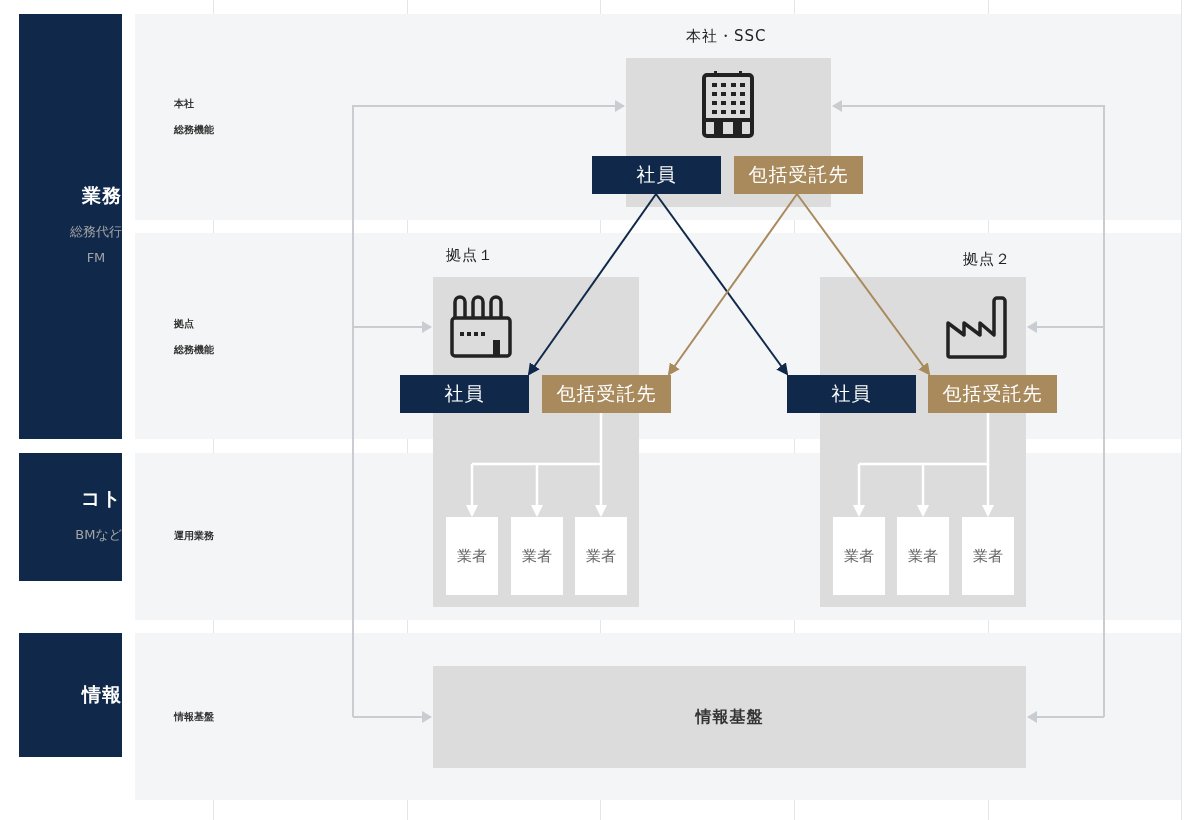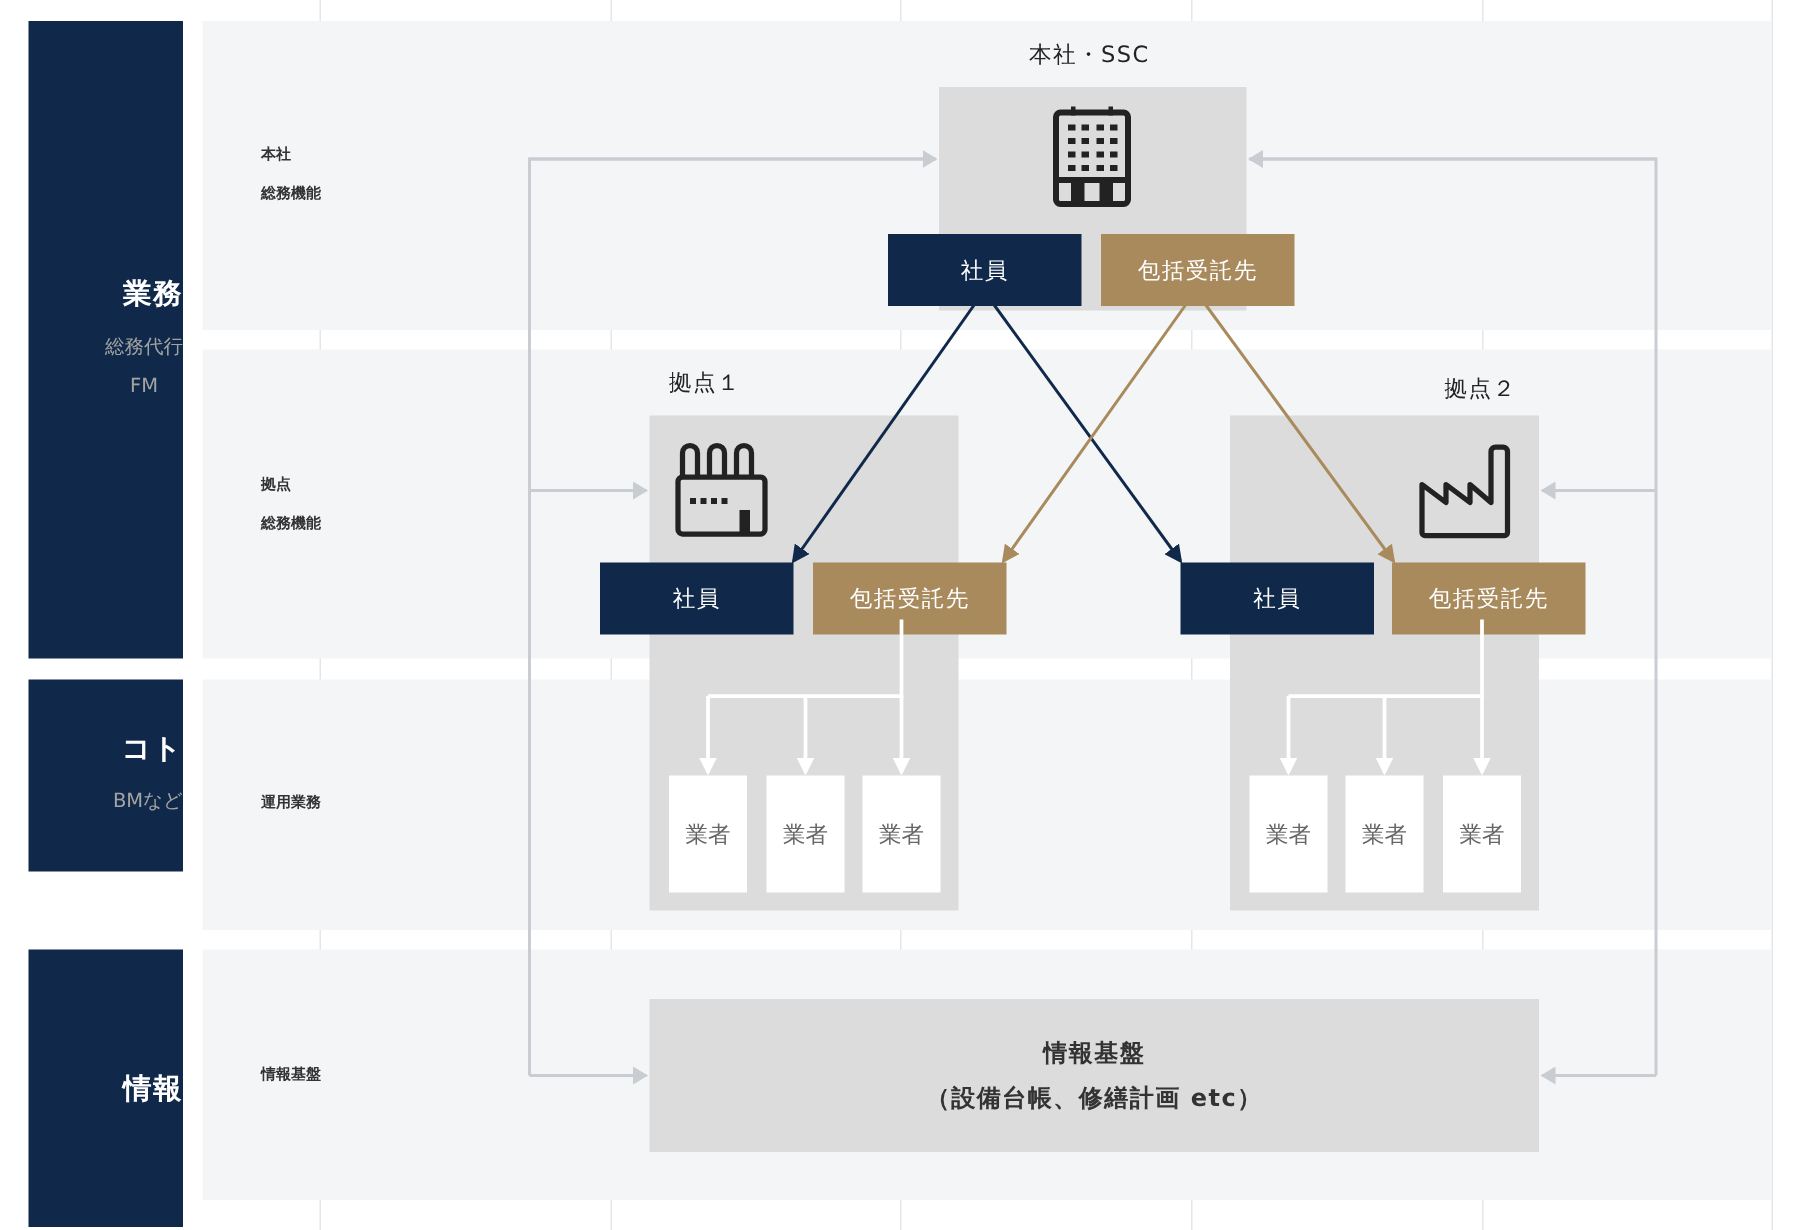--- a/index.html
+++ b/index.html
@@ -19,21 +19,21 @@
   .cat .main { font-size: 19px; font-weight: bold; letter-spacing: 1px; }
   .cat .sub { font-size: 13px; color: #a3a3a3; line-height: 26px; margin-top: 10px; }
   .rowlabel {
     position: absolute; left: 174px; font-size: 10px; font-weight: bold; color: #333;
     line-height: 26px;
   }
   .rowlabel span { display: block; }
   .box { position: absolute; background: #dcdcdc; }
   .boxtitle { position: absolute; font-size: 15px; font-weight: normal; color: #222; letter-spacing: 1px; }
   .tag {
-    position: absolute; height: 48px; width: 129px; color: #fff; font-size: 15px;
+    position: absolute; height: 38px; width: 129px; color: #fff; font-size: 19px;
     display: flex; align-items: center; justify-content: center; letter-spacing: 1px;
   }
   .tag.navy { background: #10294a; }
   .tag.gold { background: #a88a5c; }
   .vendor {
     position: absolute; width: 52px; height: 78px; background: #fff; color: #666;
     font-size: 15px; display: flex; align-items: center; justify-content: center;
   }
   .icon { position: absolute; }
   .infotext {
@@ -64,21 +64,21 @@
     <div>総務代行</div>
     <div>FM</div>
   </div>
 </div>
 <div class="cat" style="top:453px;height:128px">
   <div class="main">コト</div>
   <div class="sub">
     <div>BMなど</div>
   </div>
 </div>
-<div class="cat" style="top:633px;height:185px">
+<div class="cat" style="top:633px;height:124px">
   <div class="main">情報</div>
 </div>
 
 <div class="rowlabel" style="top:91px">
   <span>本社</span>
   <span>総務機能</span>
 </div>
 <div class="rowlabel" style="top:311px">
   <span>拠点</span>
   <span>総務機能</span>
@@ -151,21 +151,20 @@
 </svg>
 <div class="tag navy" style="left:787px;top:375px">社員</div>
 <div class="tag gold" style="left:928px;top:375px">包括受託先</div>
 <div class="vendor" style="left:833px;top:517px">業者</div>
 <div class="vendor" style="left:897px;top:517px">業者</div>
 <div class="vendor" style="left:962px;top:517px">業者</div>
 
 <div class="box" style="left:433px;top:666px;width:593px;height:102px"></div>
 <div class="infotext">
   <div>情報基盤</div>
-  <div>（設備台帳、修繕計画 etc）</div>
 </div>
 
 <svg class="overlay" width="1200" height="820" viewBox="0 0 1200 820">
   <defs>
     <marker id="mGray" markerWidth="10" markerHeight="12" refX="9" refY="6" orient="auto" markerUnits="userSpaceOnUse">
       <path d="M0 0 L10 6 L0 12 Z" fill="#c9ccd1"></path>
     </marker>
     <marker id="mNavy" markerWidth="12" markerHeight="12" refX="10" refY="6" orient="auto" markerUnits="userSpaceOnUse">
       <path d="M0 0 L12 6 L0 12 Z" fill="#10294a"></path>
     </marker>

